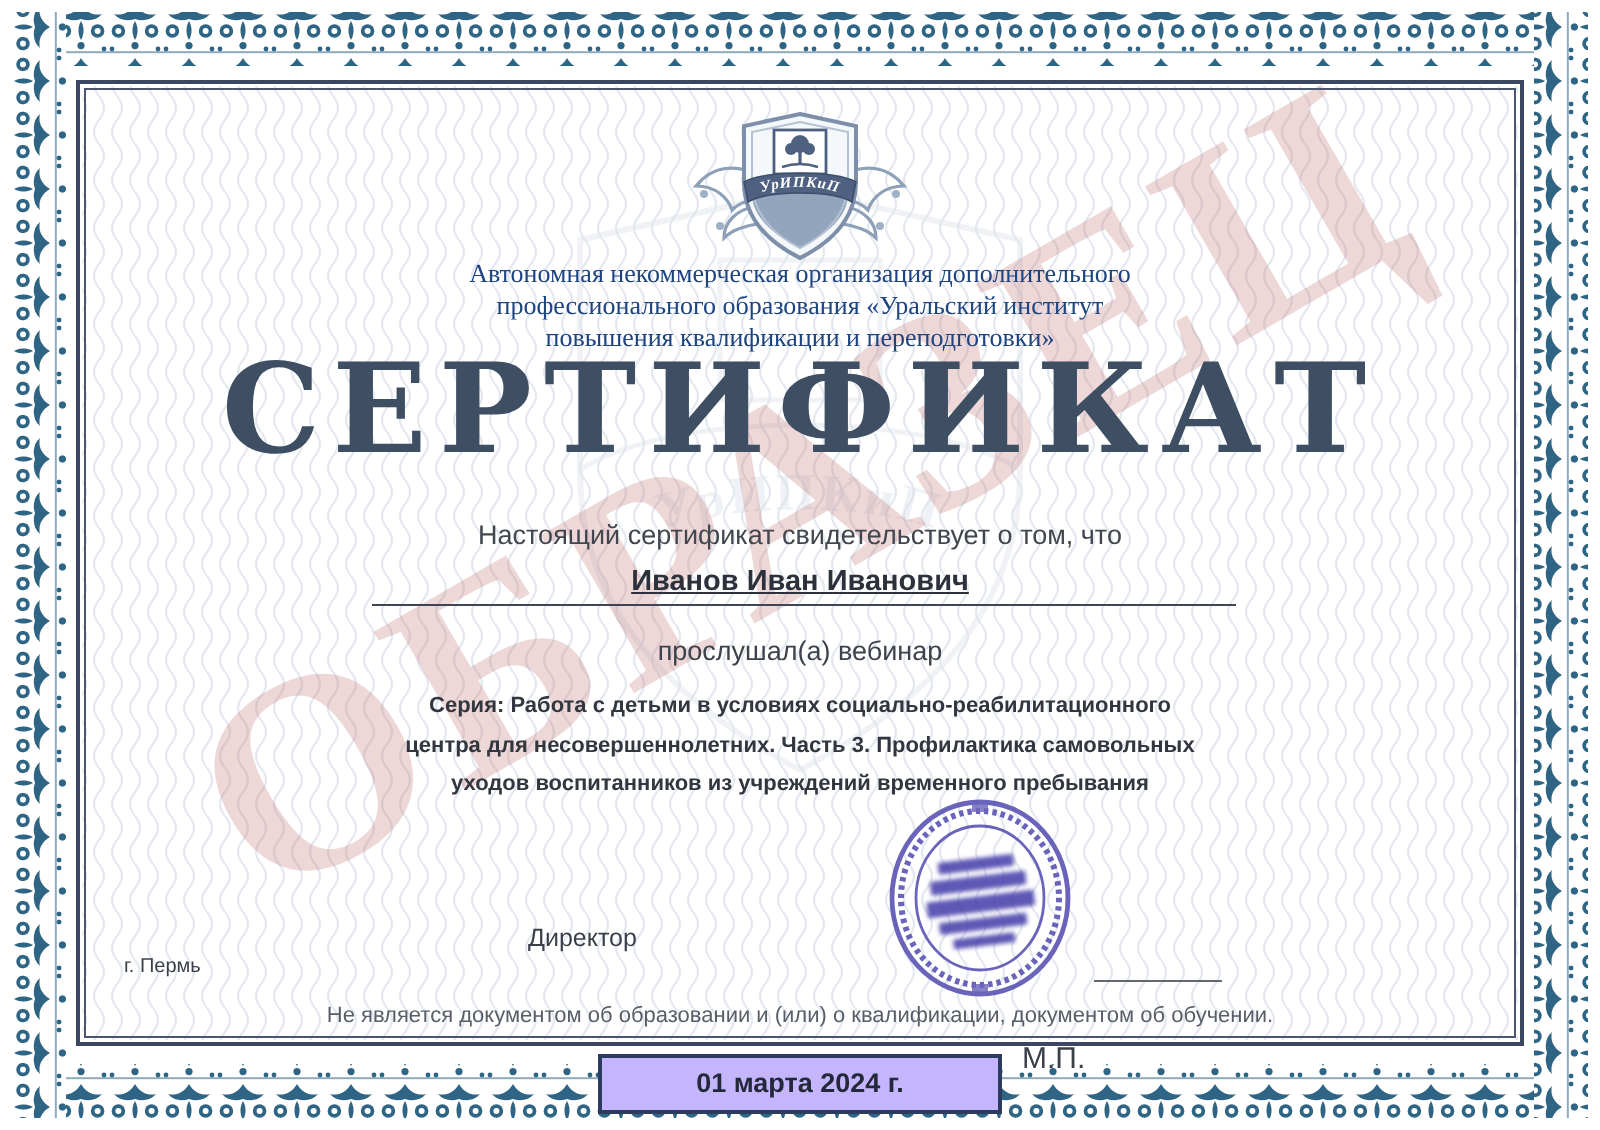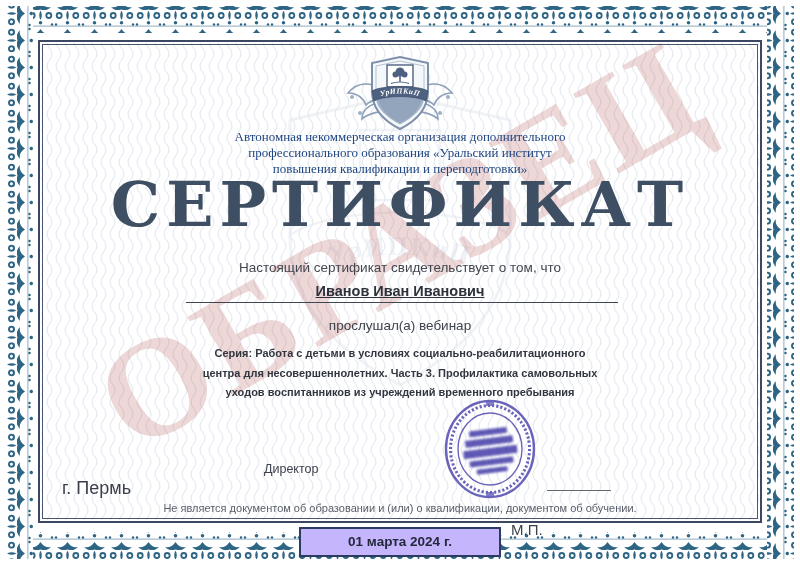--- a/index.html
+++ b/index.html
@@ -19,21 +19,21 @@
   .faint-crest{position:absolute;left:50%;top:44px;transform:translateX(-50%);opacity:.5;}
   .abs{position:absolute;z-index:4;}
   .center{left:0;width:100%;text-align:center;}
   .org{top:129px;color:#1e4480;font-family:"Liberation Serif",serif;font-weight:normal;font-size:13px;line-height:16px;}
   .title{top:172px;color:#3e4f64;font-family:"DejaVu Serif",serif;font-weight:bold;font-size:62px;letter-spacing:6px;line-height:66px;}
   .statement{top:260px;color:#42474f;font-size:13.5px;}
   .recipient{top:283px;color:#2c313b;font-size:14.5px;font-weight:bold;text-decoration:underline;}
   .name-line{top:302px;left:186px;width:432px;border-top:1.5px solid #3f4551;height:0;}
   .action{top:318px;color:#3d424c;font-size:13.5px;}
   .series{top:344px;color:#31363f;font-size:11px;font-weight:bold;line-height:19.5px;}
-  .city{left:62px;top:478px;color:#3a3f4a;font-size:18px;text-align:right;}
+  .city{left:62px;top:478px;color:#3a3f4a;font-size:10px;text-align:right;}
   .director{left:264px;top:461px;color:#3a3f4a;font-size:12.5px;line-height:16px;}
   .mp{left:511px;top:480px;color:#3a3f4a;font-size:15px;z-index:6;margin-top:41px;}
   .sig-line{left:547px;top:490px;width:64px;border-top:1.2px solid #63676f;height:0;z-index:6;}
   .disclaimer{top:502px;color:#585e68;font-size:11px;}
   .logo-wrap{left:50%;top:53px;transform:translateX(-50%);z-index:4;}
   .stamp-wrap{left:442px;top:396px;z-index:5;}
   .date-box{
     left:50%;top:527px;transform:translateX(-50%);width:198px;height:26px;
     background:#c4b5fd;border:2px solid #2d3b5f;z-index:6;text-align:center;
     color:#23283a;font-size:13.5px;font-weight:bold;line-height:26px;

